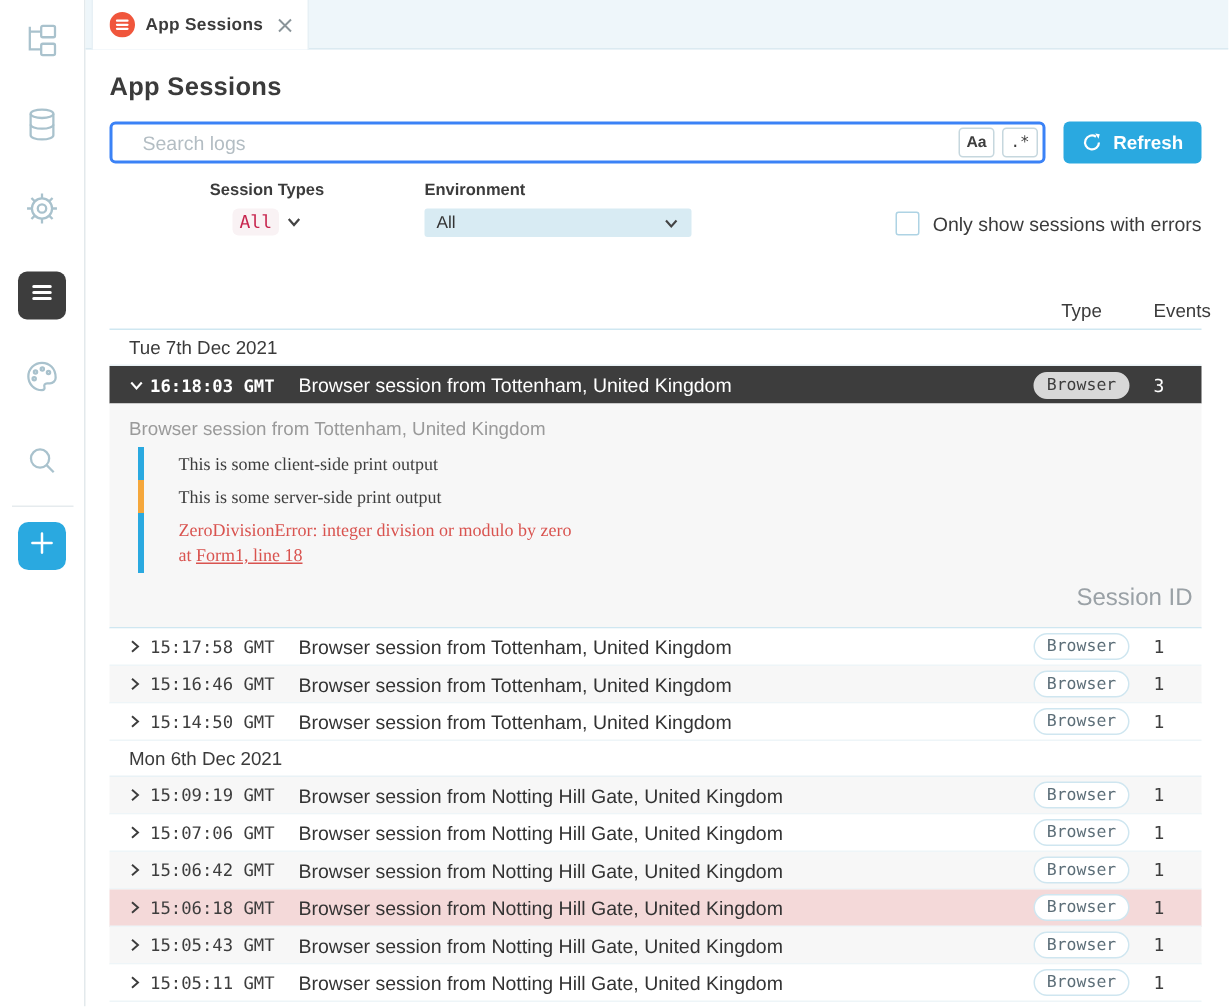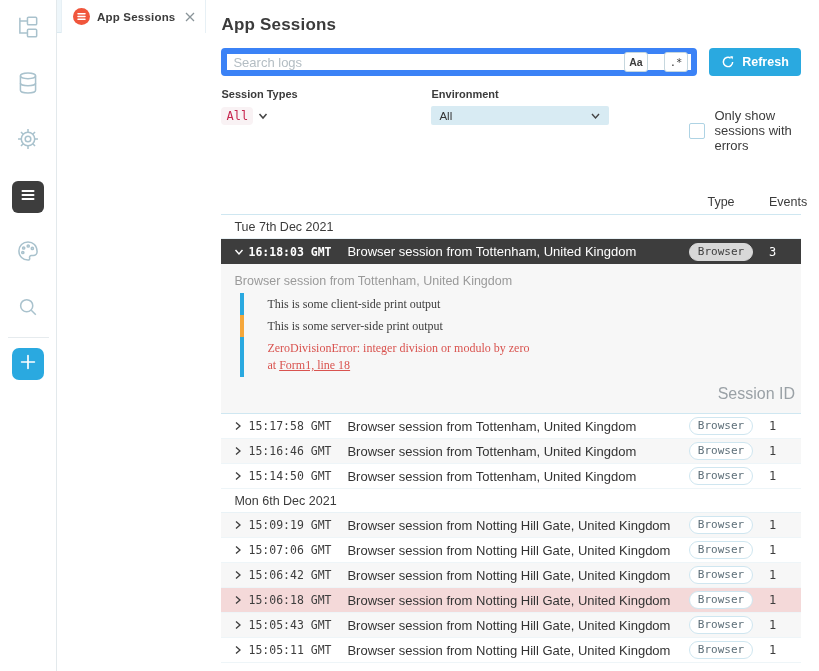--- a/index.html
+++ b/index.html
@@ -11,42 +11,42 @@
 
   
   .sidebar { width: 57px; border-right: 1px solid #e3e9ec; display: flex; flex-direction: column; align-items: center; padding-top: 13px; background: #fff; flex: none; }
   .sb-icon { width: 32px; height: 32px; margin-bottom: 24px; display: flex; align-items: center; justify-content: center; color: #a9c2cd; cursor: pointer; }
   .sb-icon.active { background: #3d3d3d; border-radius: 6px; color: #fff; }
   .sb-icon.tight { margin-bottom: 12px; }
   .sb-divider { width: 41px; border-top: 1px solid #e6ebee; margin-bottom: 10px; }
   .sb-plus { width: 32px; height: 32px; background: #2aa9e0; border-radius: 7px; display: flex; align-items: center; justify-content: center; cursor: pointer; }
 
   
-  .main { flex: 1; display: flex; flex-direction: row; min-width: 0; }
+  .main { flex: 1; display: flex; flex-direction: column; min-width: 0; }
   .tabbar { height: 33px; background: #eef6fa; border-bottom: 1px solid #dbeaf1; display: flex; align-items: stretch; flex: none; }
   .tab { margin-left: 5px; background: #fff; display: flex; align-items: center; gap: 7px; padding: 0 10px 0 11px; position: relative; margin-bottom: -1px; z-index: 1; box-shadow: 1px 0 0 #e7f0f5, -1px 0 0 #e7f0f5; cursor: pointer; }
   .tab-label { font-size: 11.5px; font-weight: 700; color: #3b3b3b; letter-spacing: .2px; }
   .tab-close { display: flex; margin-left: 3px; cursor: pointer; }
 
   .content { padding: 13px 18px 0 16px; flex: 1; min-height: 0; }
   h1 { font-size: 17px; font-weight: 700; letter-spacing: .2px; margin: 2px 0 13px; }
 
   
   .search-row { display: flex; gap: 12px; height: 28px; }
-  .search-box { flex: 1; border: 6px solid #3b82f6; border-radius: 4px; background: #fff; display: flex; align-items: center; padding: 0 3px 0 6px; }
+  .search-box { flex: 1; border: 2px solid #3b82f6; border-radius: 4px; background: #fff; display: flex; align-items: center; padding: 0 3px 0 20px; }
   .search-box input { flex: 1; border: 0; outline: none; font-size: 13px; color: #333; font-family: "Liberation Sans", sans-serif; background: transparent; }
   .search-box input::placeholder { color: #b3bdc3; }
-  .mini-btn { width: 24px; height: 20px; border: 1px solid #c6d7de; border-radius: 3px; background: #fff; font-size: 10.5px; color: #3d3d3d; margin-left: 16px; display: flex; align-items: center; justify-content: center; cursor: pointer; }
+  .mini-btn { width: 24px; height: 20px; border: 1px solid #c6d7de; border-radius: 3px; background: #fff; font-size: 10.5px; color: #3d3d3d; margin-left: 5px; display: flex; align-items: center; justify-content: center; cursor: pointer; }
   .mini-btn.bold { font-weight: 700; }
   .refresh-btn { width: 92px; height: 28px; background: #2aa9e0; border: 0; border-radius: 4px; color: #fff; font-weight: 700; font-size: 12.5px; display: flex; align-items: center; justify-content: center; gap: 7px; cursor: pointer; font-family: "Liberation Sans", sans-serif; flex: none; }
 
   
   .filters { display: flex; margin-top: 12px; align-items: flex-start; }
   .f-label { font-size: 11px; font-weight: 700; color: #3b3b3b; display: block; margin-bottom: 6px; }
-  .f-types { width: 210px; }
+  .f-types { width: 210px; text-align: center; }
   .code-select { display: inline-flex; align-items: center; gap: 5px; cursor: pointer; }
   .code-chip { font-family: "DejaVu Sans Mono", monospace; font-size: 12px; color: #c7254e; background: #f9f2f4; padding: 2px 5px; border-radius: 4px; }
   .f-env { width: 258px; }
   .env-select { width: 178px; height: 19px; background: #d8ebf3; border-radius: 2px; display: flex; align-items: center; justify-content: space-between; padding: 0 8px; font-size: 11.5px; color: #333; cursor: pointer; }
   .f-check { flex: 1; display: flex; justify-content: flex-end; align-items: center; gap: 9px; margin-top: 20px; }
   .checkbox { width: 16px; height: 16px; border: 1px solid #aed3e4; border-radius: 2px; background: #fff; flex: none; cursor: pointer; }
   .cb-label { font-size: 13px; color: #3b3b3b; }
 
   
   .table { margin-top: 36px; }

